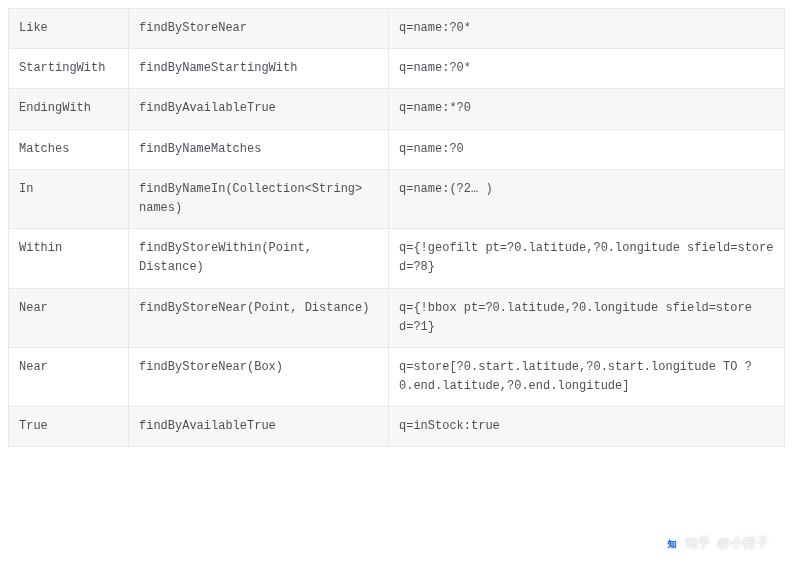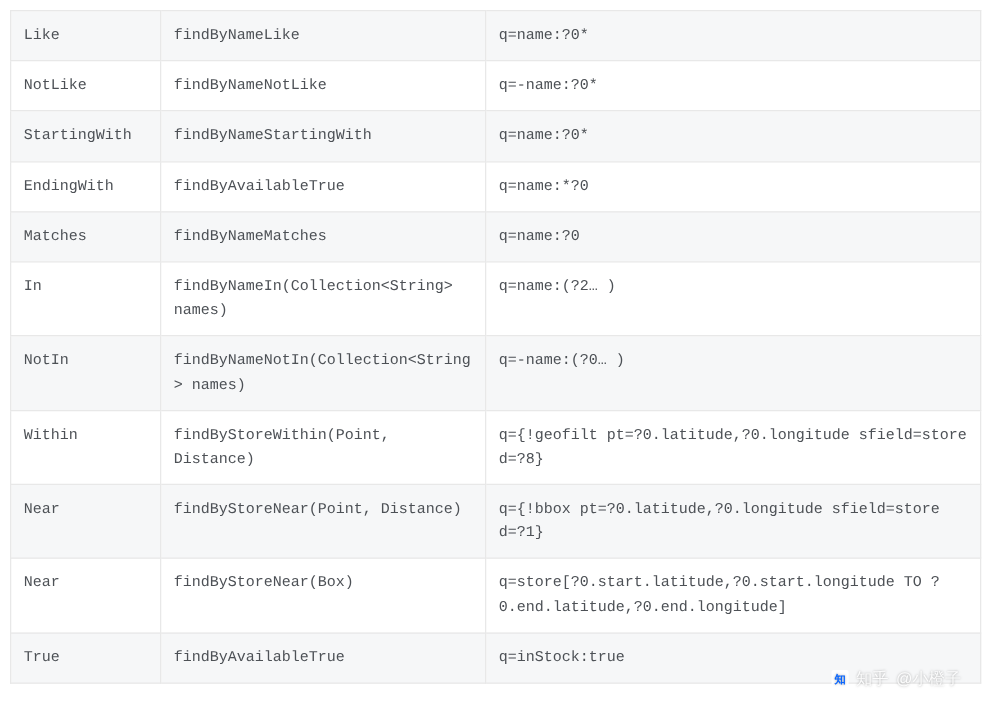--- a/index.html
+++ b/index.html
@@ -52,52 +52,42 @@
 
 <table>
   <colgroup>
       <col class="c1">
       <col class="c2">
       <col class="c3">
     </colgroup>
   <tbody id="rows-body">
       <tr>
         <td>Like</td>
-        <td>findByNameLike</td>
+        <td>findByStoreNear</td>
         <td>q=name:?0*</td>
-      </tr>
-      <tr>
-        <td>NotLike</td>
-        <td>findByNameNotLike</td>
-        <td>q=-name:?0*</td>
       </tr>
       <tr>
         <td>StartingWith</td>
         <td>findByNameStartingWith</td>
         <td>q=name:?0*</td>
       </tr>
       <tr>
         <td>EndingWith</td>
         <td>findByAvailableTrue</td>
         <td>q=name:*?0</td>
       </tr>
       <tr>
         <td>Matches</td>
         <td>findByNameMatches</td>
         <td>q=name:?0</td>
       </tr>
       <tr>
         <td>In</td>
         <td>findByNameIn(Collection&lt;String&gt; names)</td>
         <td>q=name:(?2… )</td>
-      </tr>
-      <tr>
-        <td>NotIn</td>
-        <td>findByNameNotIn(Collection&lt;String&gt; names)</td>
-        <td>q=-name:(?0… )</td>
       </tr>
       <tr>
         <td>Within</td>
         <td>findByStoreWithin(Point, Distance)</td>
         <td>q={!geofilt pt=?0.latitude,?0.longitude sfield=store d=?8}</td>
       </tr>
       <tr>
         <td>Near</td>
         <td>findByStoreNear(Point, Distance)</td>
         <td>q={!bbox pt=?0.latitude,?0.longitude sfield=store d=?1}</td>

